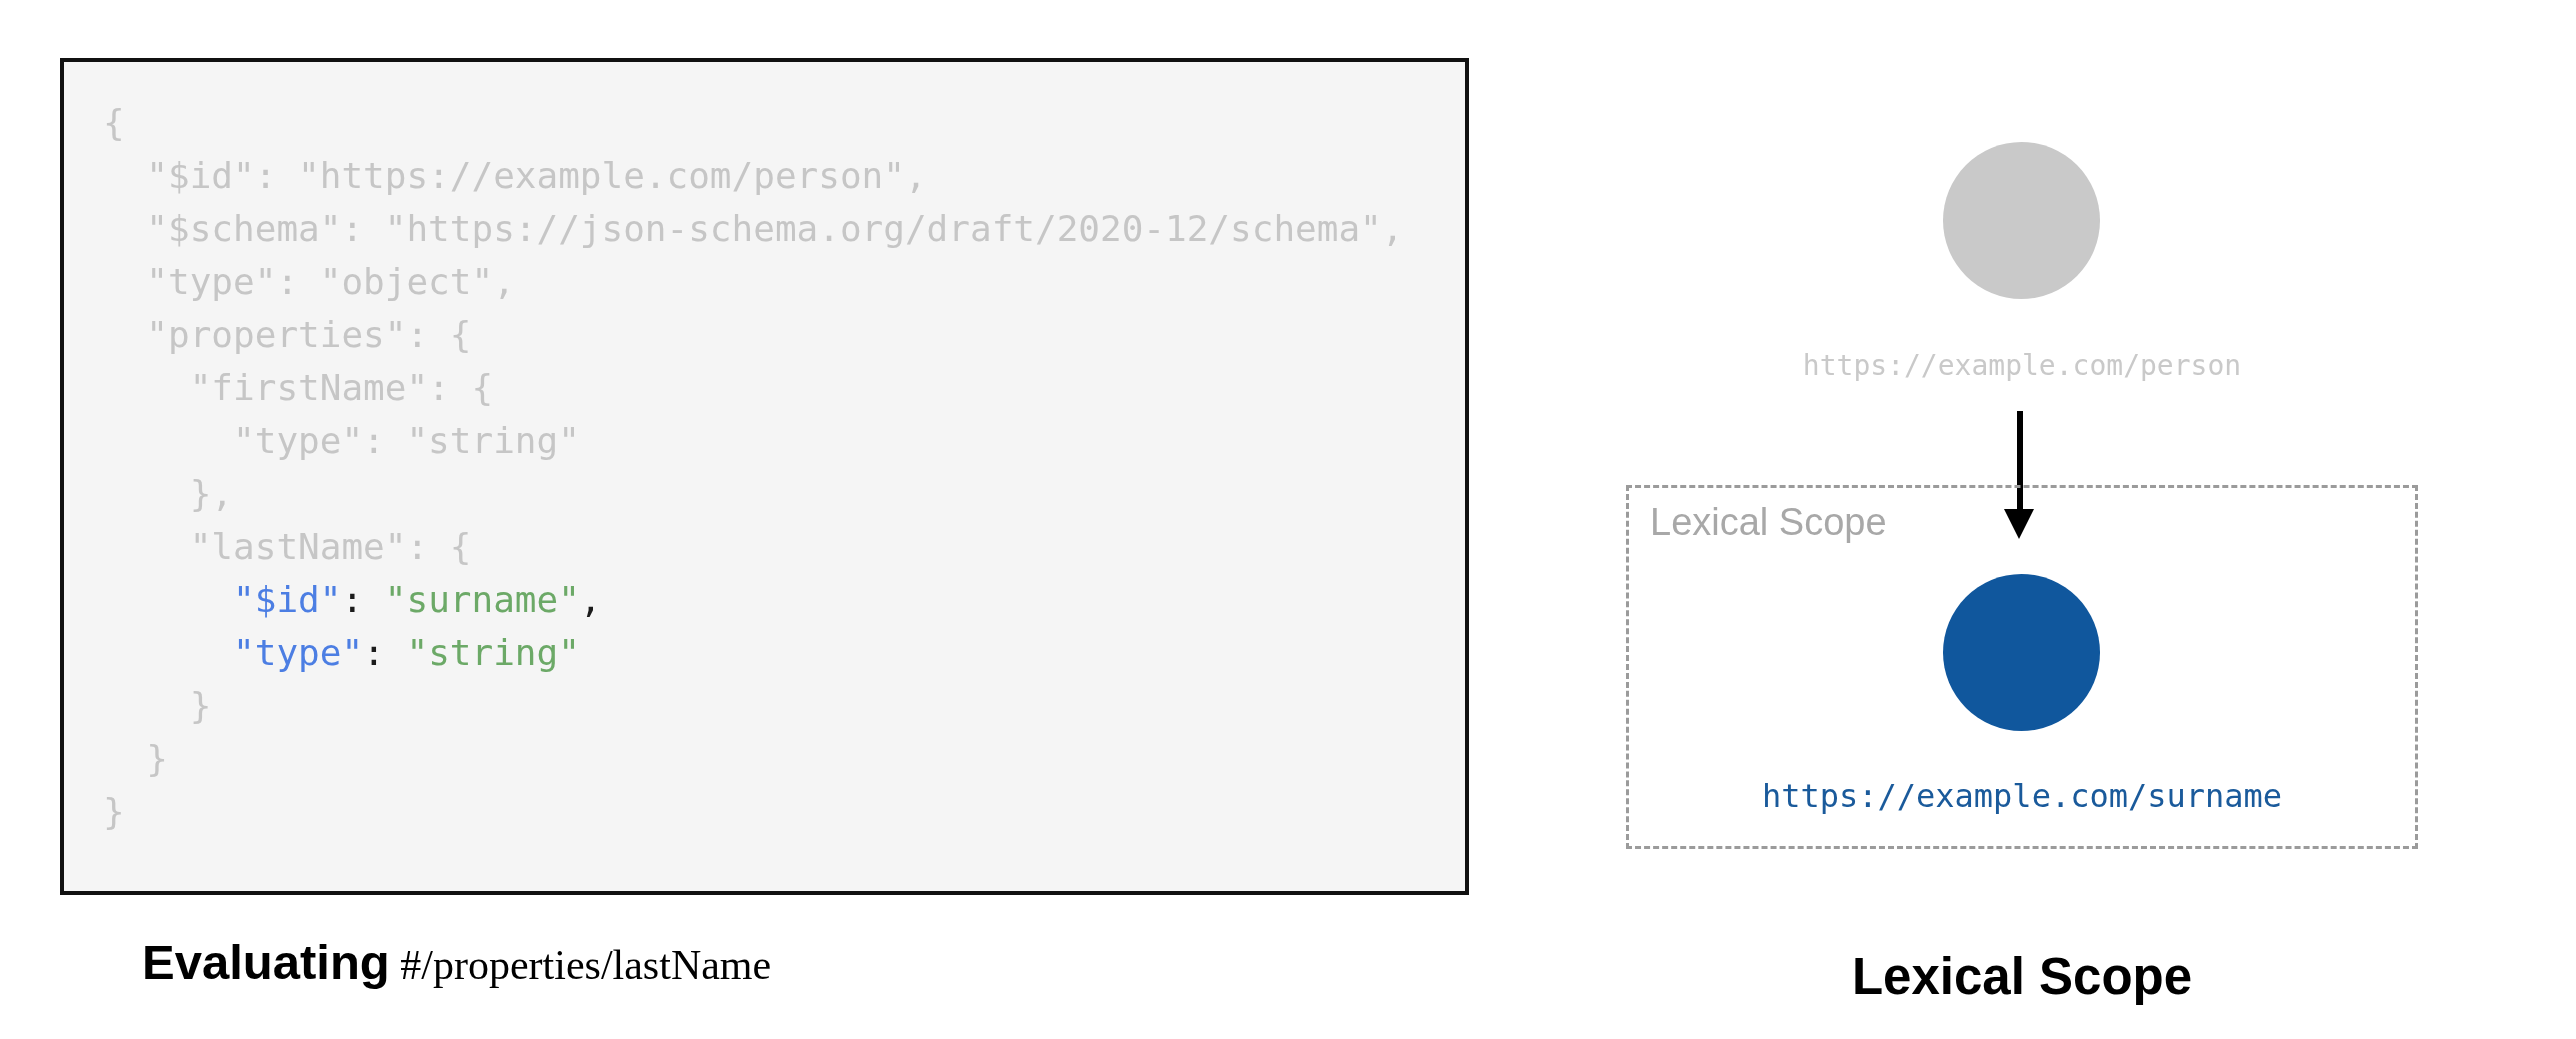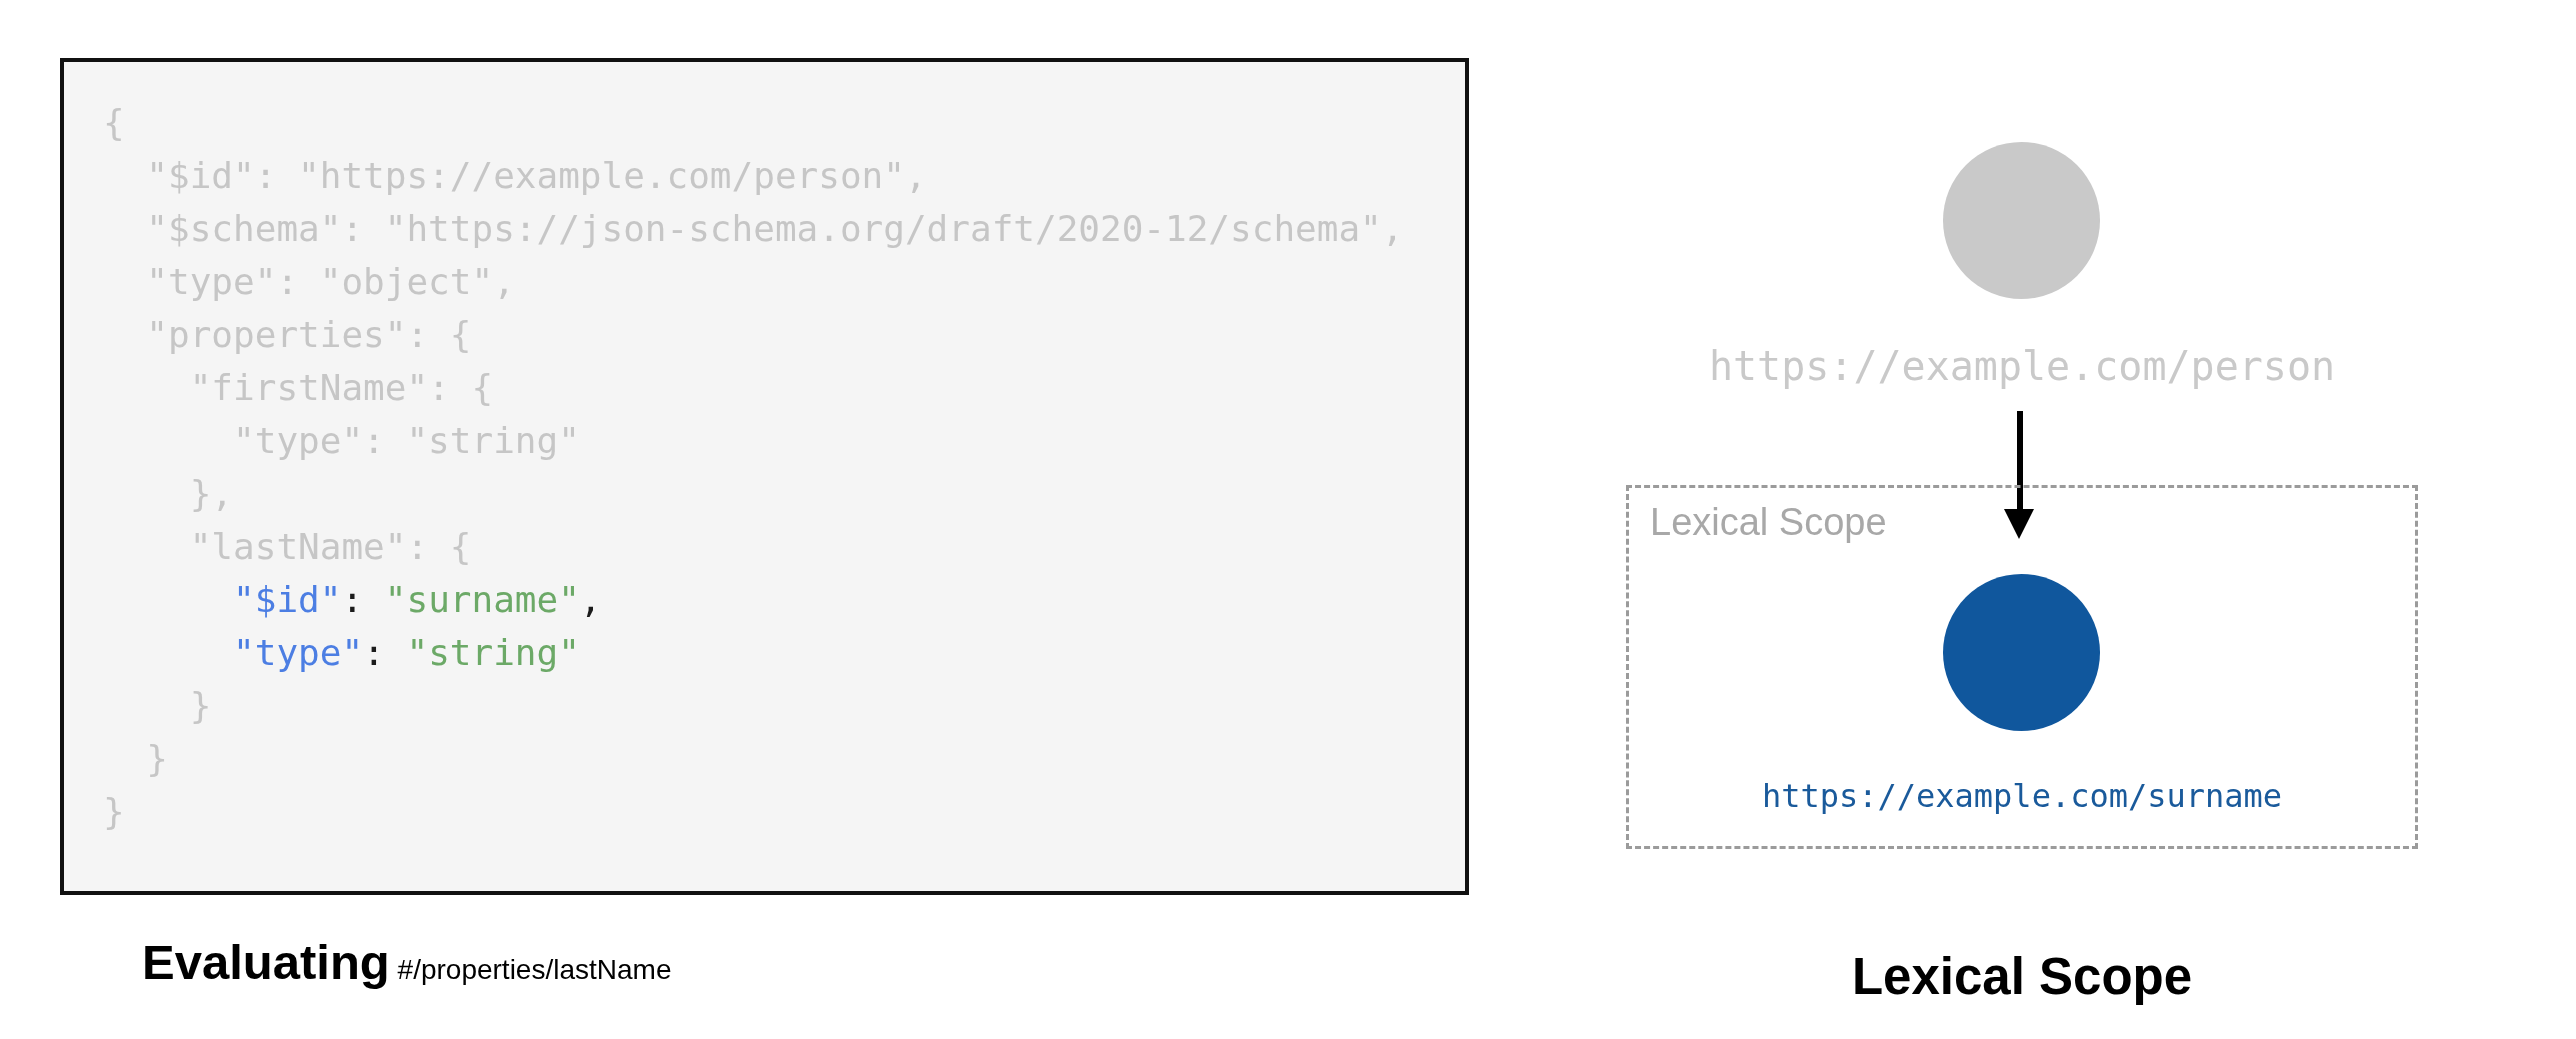--- a/index.html
+++ b/index.html
@@ -32,35 +32,35 @@
   
   .caption-left {
     left: 142px; top: 934px; white-space: nowrap;
     color: var(--caption-black, #000000);
   }
   .caption-left .bold-part {
     font-family: "Liberation Sans", sans-serif;
     font-weight: bold; font-size: 49px;
   }
   .caption-left .mono-part {
-    font-family: Liberation Sans, sans-serif;
-    font-size: 28px;
+    font-family: Liberation Serif, serif;
+    font-size: 42px;
   }
 
   
   .root-circle {
     left: 1943px; top: 142px; width: 157px; height: 157px;
     border-radius: 50%;
     background: var(--circle-gray, #c9c9c9);
   }
   .root-url {
     left: 1697px; top: 342px; width: 650px;
     text-align: center;
     font-family: "DejaVu Sans Mono", monospace;
-    font-size: 40px; line-height: 48px;
+    font-size: 28px; line-height: 48px;
     color: var(--person-label, #c9c9c9);
     white-space: nowrap;
   }
   .arrow-shaft {
     left: 2017px; top: 411px; width: 5.8px; height: 98px;
     background: var(--arrow-black, #000000);
   }
   .arrow-head {
     left: 2004px; top: 509px; width: 0; height: 0;
     border-left: 15.6px solid transparent;

